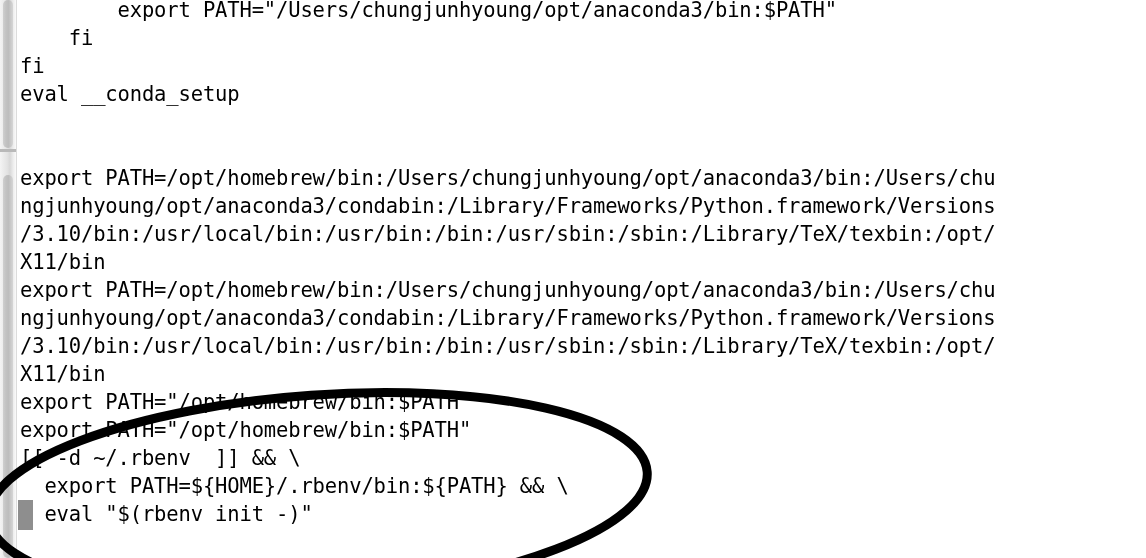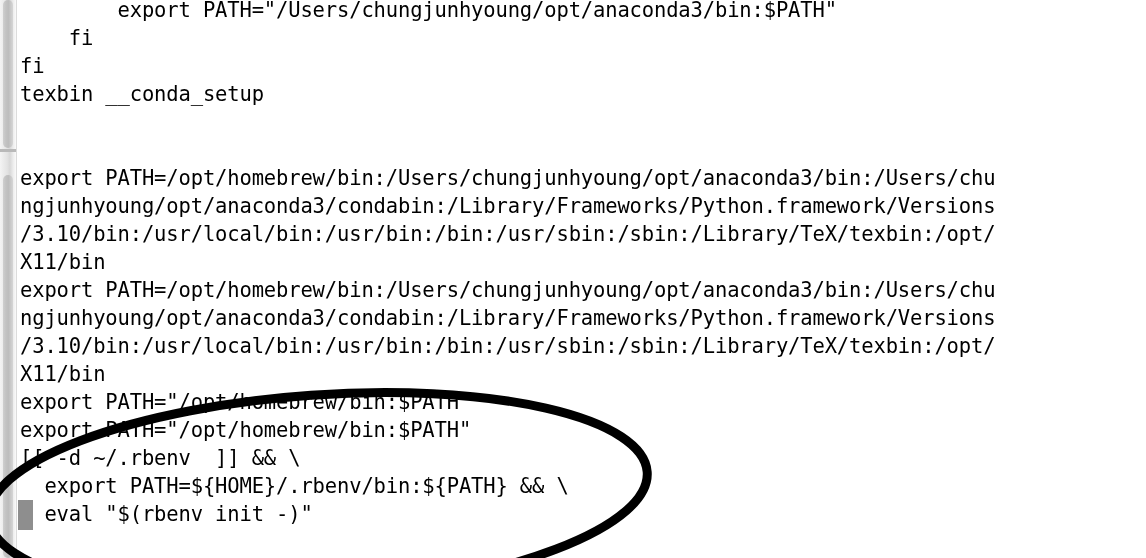--- a/index.html
+++ b/index.html
@@ -103,21 +103,21 @@
   <div class="scroll-gutter">
   </div>
   <div class="scroll-thumb seg-a"></div>
   <div class="gutter-tick" style="top:149px"></div>
   <div class="scroll-thumb seg-b"></div>
 
   <div class="code-area">
     <div class="code-line" style="top:-4px">        export PATH="/Users/chungjunhyoung/opt/anaconda3/bin:$PATH"</div>
     <div class="code-line" style="top:24px">    fi</div>
     <div class="code-line" style="top:52px">fi</div>
-    <div class="code-line" style="top:80px">texbin __conda_setup</div>
+    <div class="code-line" style="top:80px">eval __conda_setup</div>
     <div class="code-line" style="top:136px"></div>
     <div class="code-line" style="top:164px">export PATH=/opt/homebrew/bin:/Users/chungjunhyoung/opt/anaconda3/bin:/Users/chu</div>
     <div class="code-line" style="top:192px">ngjunhyoung/opt/anaconda3/condabin:/Library/Frameworks/Python.framework/Versions</div>
     <div class="code-line" style="top:220px">/3.10/bin:/usr/local/bin:/usr/bin:/bin:/usr/sbin:/sbin:/Library/TeX/texbin:/opt/</div>
     <div class="code-line" style="top:248px">X11/bin</div>
     <div class="code-line" style="top:276px">export PATH=/opt/homebrew/bin:/Users/chungjunhyoung/opt/anaconda3/bin:/Users/chu</div>
     <div class="code-line" style="top:304px">ngjunhyoung/opt/anaconda3/condabin:/Library/Frameworks/Python.framework/Versions</div>
     <div class="code-line" style="top:332px">/3.10/bin:/usr/local/bin:/usr/bin:/bin:/usr/sbin:/sbin:/Library/TeX/texbin:/opt/</div>
     <div class="code-line" style="top:360px">X11/bin</div>
     <div class="code-line" style="top:388px">export PATH="/opt/homebrew/bin:$PATH"</div>

